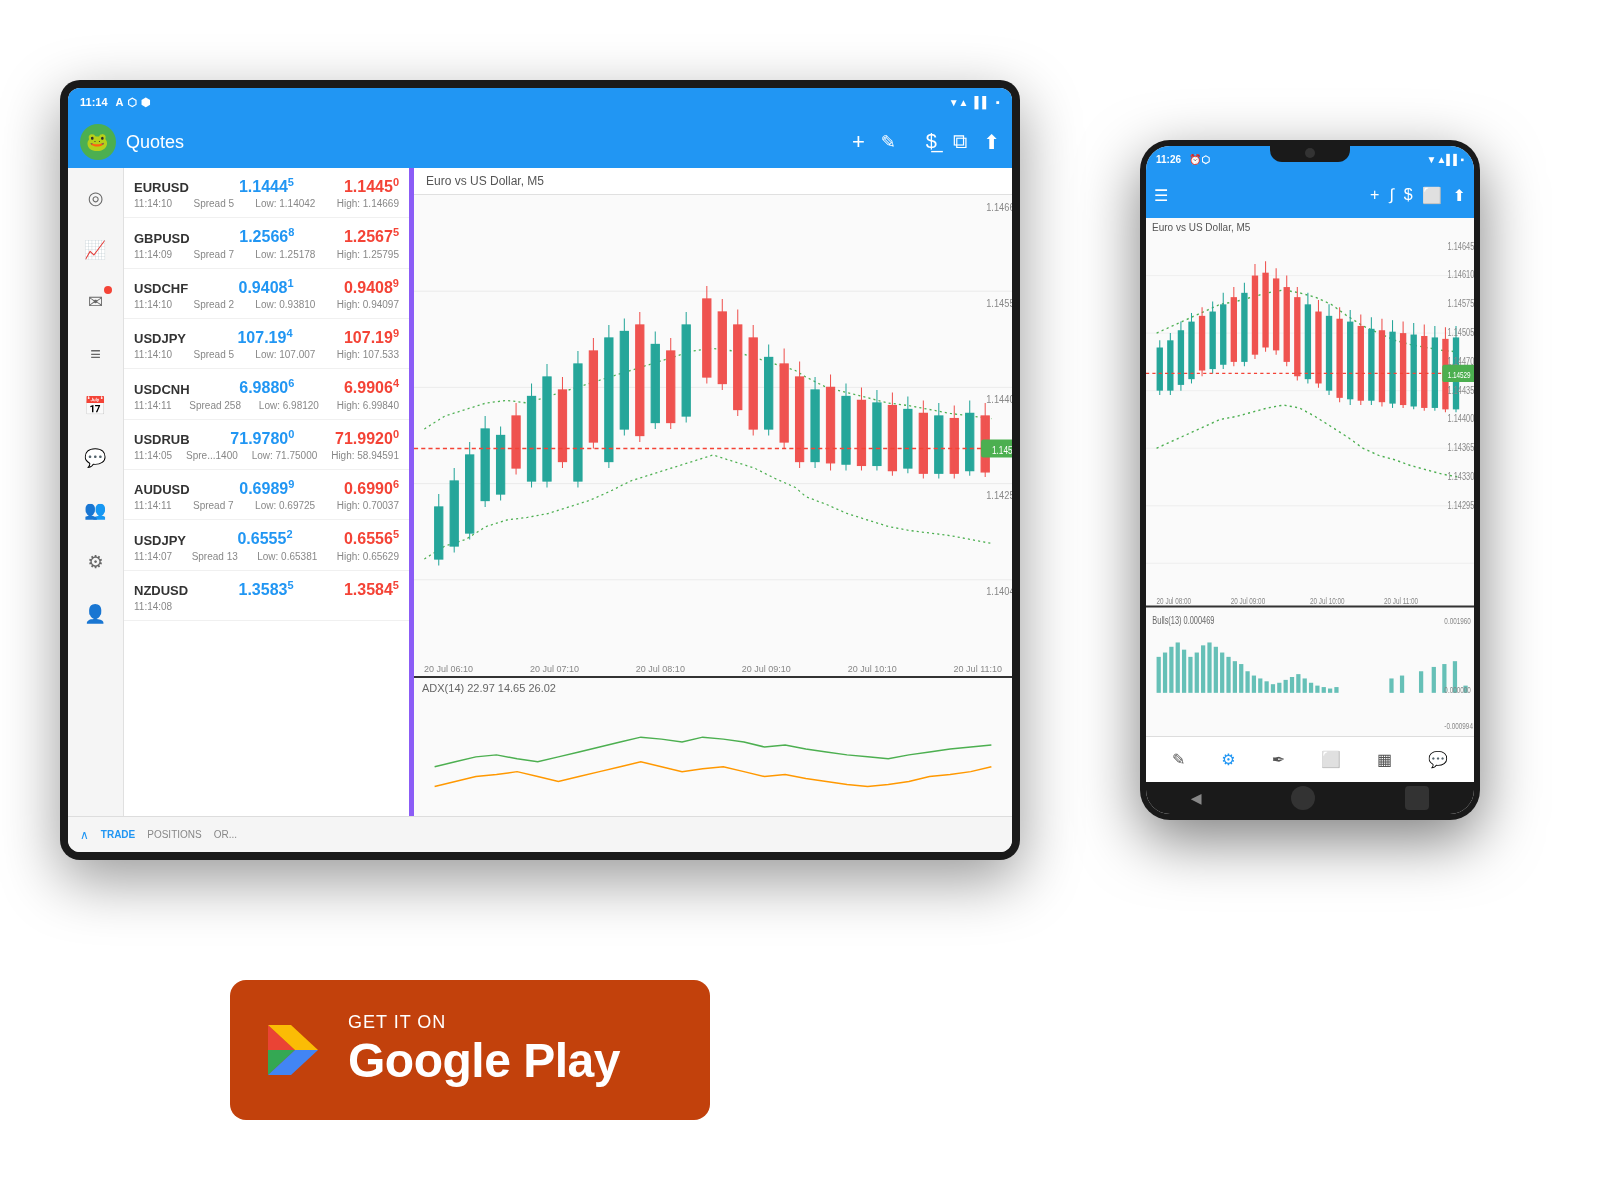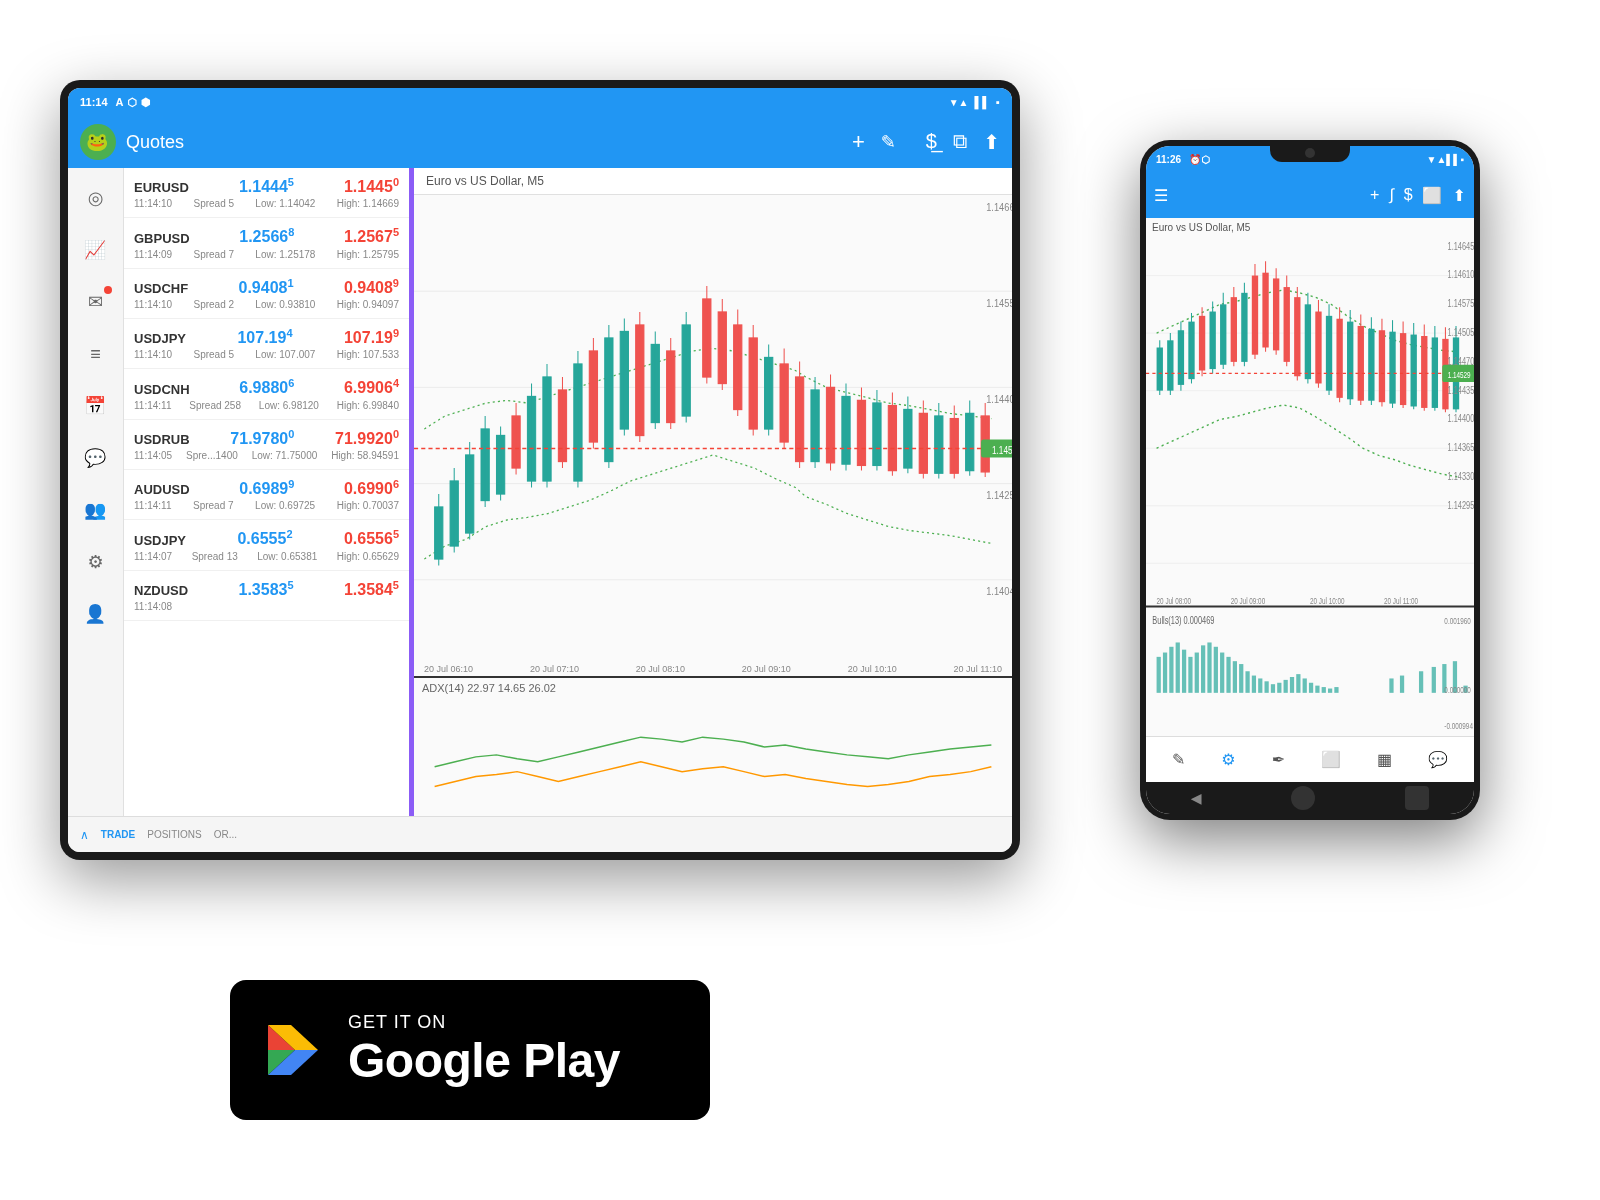--- a/index.html
+++ b/index.html
@@ -362,21 +362,21 @@
       border-radius: 4px;
     }
 
     
     .google-play-btn {
       position: absolute;
       left: 230px;
       bottom: 80px;
       width: 480px;
       height: 140px;
-      background: #000000;
+      background: #c2410c;
       border-radius: 16px;
       display: flex;
       align-items: center;
       padding: 0 28px;
       gap: 20px;
       cursor: pointer;
       z-index: 10;
     }
     .gp-logo {
       width: 70px;

